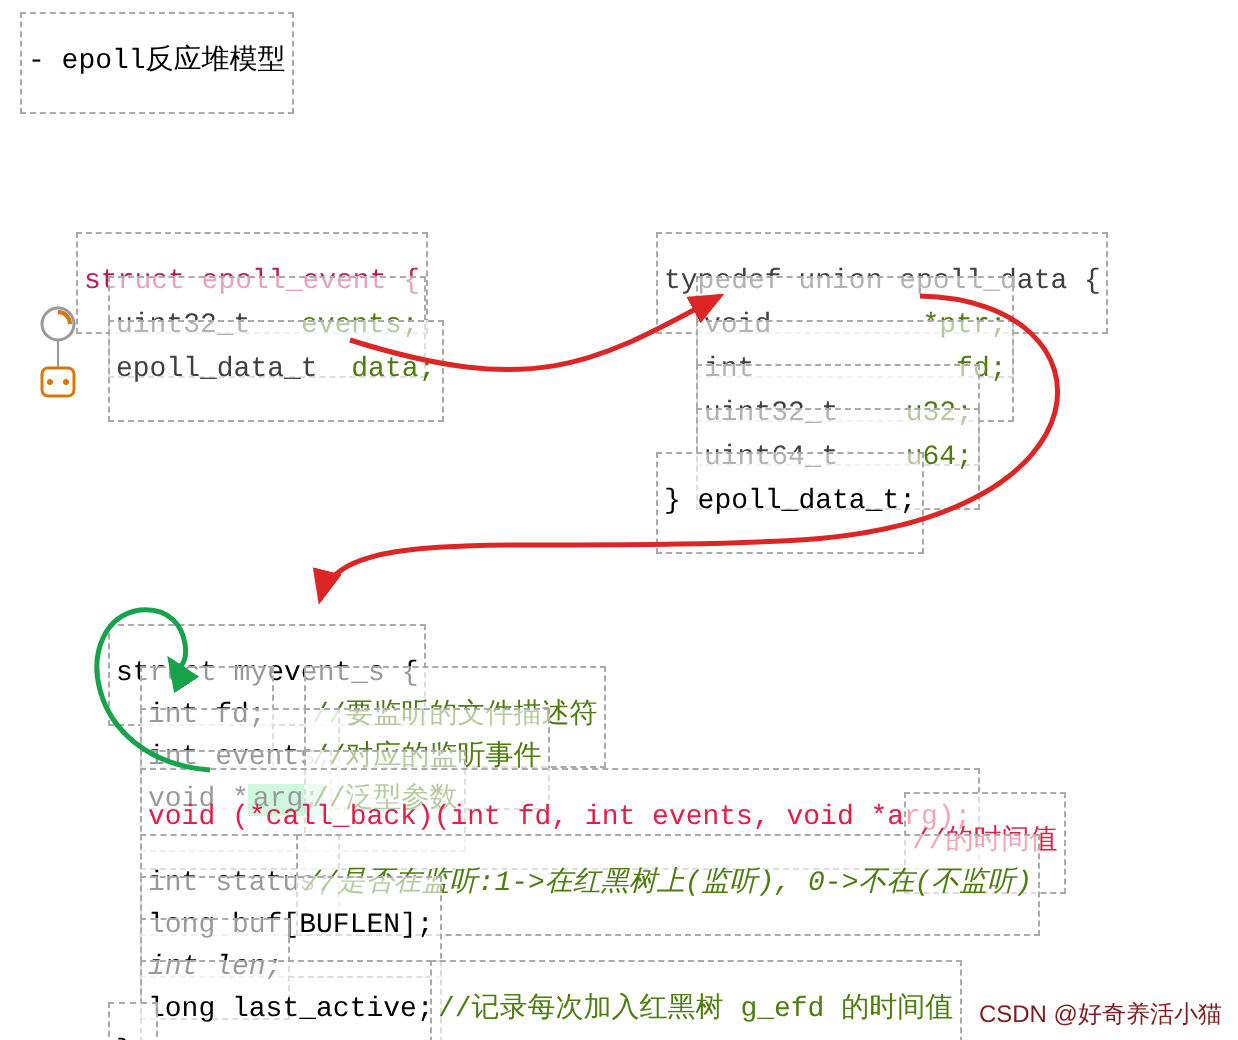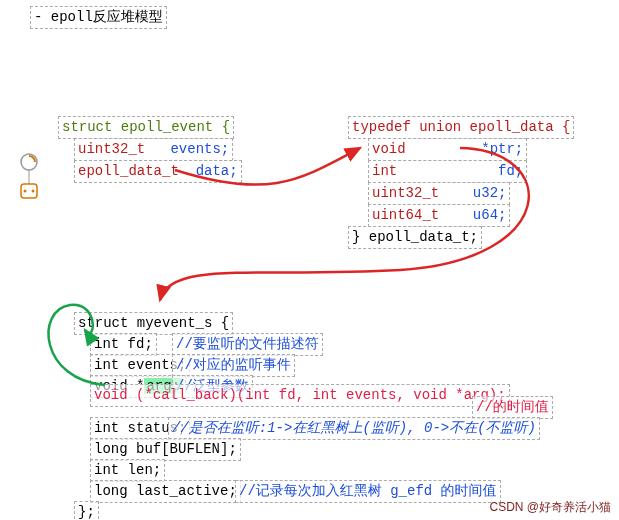--- a/index.html
+++ b/index.html
@@ -8,31 +8,30 @@
     width: 619px;
     height: 520px;
     background: #fff;
     font-family: "Courier New", monospace;
     font-size: 14px;
     overflow: hidden;
     position: relative;
   }
   .box {
     border: 1px dashed #aaa;
-    padding: 1px 3px;
+    padding: 15px 3px;
     display: inline-block;
     position: absolute;
     line-height: 19px;
     background: rgba(255,255,255,0.6);
-    margin-left: 20px;
   }
   .black { color:#000; }
-  .orange { color:#4d7c0f; }
-  .purple { color:#b91c1c; }
-  .gray { color:#1d4ed8; }
+  .orange { color:#be185d; }
+  .purple { color:#404040; }
+  .gray { color:#4d7c0f; }
   .red { color:#e11d48; }
   .green-hl { background:#86efac; padding:0 2px; }
   .watermark {
     position:absolute;
     bottom:4px; right:8px;
     font-family: sans-serif;
     font-size:12px;
     color:#7f1d1d;
   }
   svg.arrows {
@@ -95,21 +94,21 @@
 <div class="box gray" style="left:152px; top:375px;">//泛型参数</div>
 
 <div class="box red" style="left:70px; top:384px;">void (*call_back)(int fd, int events, void *arg);</div>
 <div class="box red" style="left:452px; top:396px;">//的时间值</div>
 
 <div class="box black" style="left:70px; top:417px;">int status;</div>
 <div class="box gray" style="left:148px; top:417px;font-style:italic;">//是否在监听:1-&gt;在红黑树上(监听), 0-&gt;不在(不监听)</div>
 
 <div class="box black" style="left:70px; top:438px;">long buf[BUFLEN];</div>
 
-<div class="box black" style="left:70px; top:459px;">int len;</div>
+<div class="box black" style="left:70px; top:459px;font-style:italic;">int len;</div>
 
 <div class="box black" style="left:70px; top:480px;">long last_active;</div>
 <div class="box gray" style="left:215px; top:480px;">//记录每次加入红黑树 g_efd 的时间值</div>
 
 <div class="box black" style="left:54px; top:501px;">};</div>
 
 <div class="tool">
   <svg width="28" height="50">
     <circle cx="14" cy="10" r="8" fill="none" stroke="#999" stroke-width="1.5"></circle>
     <path d="M14 4 A6 6 0 0 1 20 10" fill="none" stroke="#d97706" stroke-width="2"></path>

